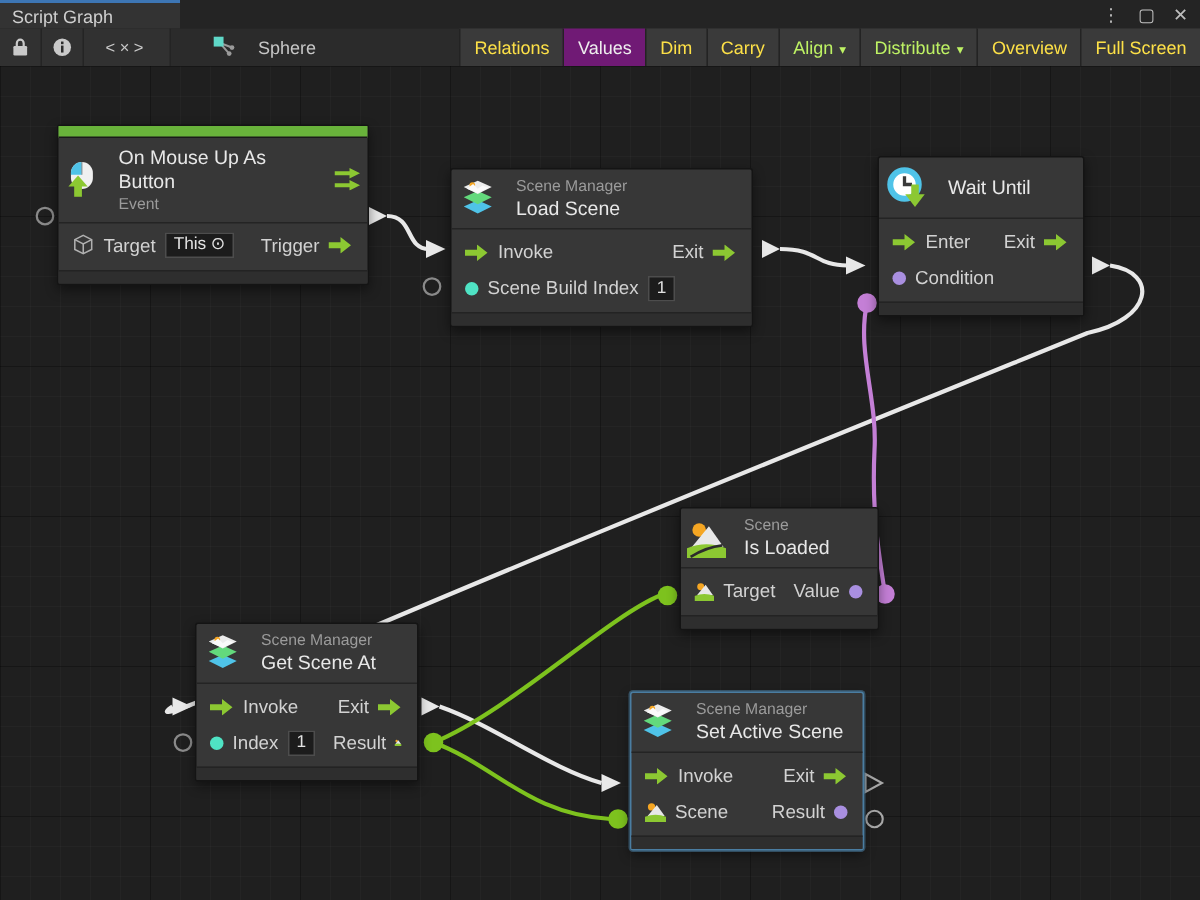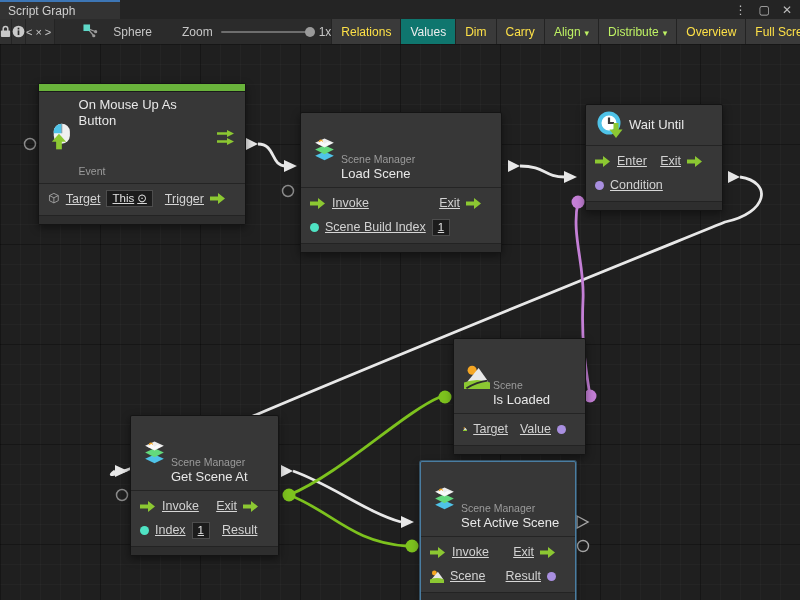--- a/index.html
+++ b/index.html
@@ -17,44 +17,44 @@
   .toolbar{position:absolute;top:19px;left:0;right:0;height:25px;background:#2b2b2b;
     border-bottom:1px solid #161616;display:flex;align-items:stretch;color:#c6c6c6;font-size:12px;}
   .tb-iconbtn{width:27px;display:flex;align-items:center;justify-content:center;border-right:1px solid #242424;background:#313131;}
   .tb-code{width:57px;letter-spacing:3px;color:#c9c9c9;font-size:11px;}
   .tb-mid{display:flex;align-items:center;gap:15px;padding-left:28px;}
   .tb-zoom{display:flex;align-items:center;gap:8px;padding-left:30px;}
   .slider{position:relative;width:90px;height:2px;background:#6e6e6e;border-radius:1px;}
   .slider .handle{position:absolute;right:-4px;top:-4px;width:10px;height:10px;border-radius:50%;background:#9a9a9a;}
   .tb-buttons{margin-left:auto;display:flex;align-items:stretch;}
   .tb-btn{display:flex;align-items:center;gap:4px;padding:0 9px;background:#3a3a3a;border-left:1px solid #232323;color:#fde047;white-space:nowrap;}
-  .tb-btn.active{background:#0f766e;color:#eee;}
+  .tb-btn.active{background:#701a75;color:#eee;}
   .tb-btn.disabled{color:#bef264;}
   .dd{font-size:9px;position:relative;top:1px;}
 
   
   .canvas{position:absolute;top:44px;left:0;width:800px;height:556px;background:#1f1f1f;
     background-image:
       linear-gradient(rgba(0,0,0,.38) 1px, transparent 1px),
       linear-gradient(90deg, rgba(0,0,0,.38) 1px, transparent 1px),
       linear-gradient(rgba(255,255,255,.025) 1px, transparent 1px),
       linear-gradient(90deg, rgba(255,255,255,.025) 1px, transparent 1px);
     background-size:100px 100px,100px 100px,20px 20px,20px 20px;}
   .wires{position:absolute;top:0;left:0;width:800px;height:556px;}
 
   
   .node{position:absolute;background:#373737;border:1px solid #141414;border-radius:2px;
     box-shadow:0 3px 8px rgba(0,0,0,.45);color:#d6d6d6;display:flex;flex-direction:column;}
   .node.selected{border:1px solid #4A7DA1;box-shadow:0 0 0 1px rgba(74,125,161,.55),0 3px 8px rgba(0,0,0,.45);}
   .eventbar{height:7px;background:#69B33B;border-bottom:1px solid #1a1a1a;}
-  .nhead{display:flex;align-items:center;gap:3px;padding:5px 10px;border-bottom:1px solid #242424;}
+  .nhead{display:flex;align-items:center;gap:12px;padding:5px 4px;border-bottom:1px solid #242424;}
   .titles{display:flex;flex-direction:column;line-height:1.25;}
-  .cat{font-size:10.5px;color:#9b9b9b;margin-top:35px;}
+  .cat{font-size:10.5px;color:#9b9b9b;}
   .ntitle{font-size:13px;color:#e8e8e8;}
-  .nbody{display:flex;flex-direction:column;padding:3px 10px 2px 0;text-decoration:underline;}
+  .nbody{display:flex;flex-direction:column;padding:3px 1px 2px 0;}
   .row{display:flex;align-items:center;gap:6px;padding:3px 9px;font-size:12.5px;color:#d2d2d2;min-height:18px;}
   .sp{flex:1;}
   .nfoot{height:8px;background:#2e2e2e;border-top:1px solid #232323;margin-top:2px;}
   .chip{background:#1c1c1c;border:1px solid #4d4d4d;border-radius:0;padding:0 5px;font-size:11.5px;
     color:#e2e2e2;line-height:15px;display:inline-flex;align-items:center;gap:3px;}
   .dot{width:9px;height:9px;border-radius:50%;display:inline-block;flex:none;}
   .dot.teal{background:#4FE3C4;}
   .dot.purple{background:#A98FE0;}
   .arrow-ico{flex:none;display:block;}
 </style>
@@ -94,27 +94,20 @@
     <div class="tb-mid">
       <svg width="15" height="15" viewBox="0 0 16 16">
         <line x1="5" y1="5" x2="11" y2="12" stroke="#9a9a9a" stroke-width="1.4"></line>
         <line x1="5" y1="5" x2="13" y2="8" stroke="#9a9a9a" stroke-width="1.4"></line>
         <rect x="0.5" y="0.5" width="7" height="7" fill="#5FD8C8"></rect>
         <circle cx="11.5" cy="12.5" r="1.7" fill="#9a9a9a"></circle>
         <circle cx="13.5" cy="8.2" r="1.7" fill="#9a9a9a"></circle>
       </svg>
       <span>Sphere</span>
     </div>
-    <div class="tb-zoom">
-      <span>Zoom</span>
-      <div class="slider">
-        <div class="handle"></div>
-      </div>
-      <span>1x</span>
-    </div>
     <div class="tb-buttons">
       <div class="tb-btn">
           <span>Relations</span>
         </div>
       <div class="tb-btn active">
           <span>Values</span>
         </div>
       <div class="tb-btn">
           <span>Dim</span>
         </div>

